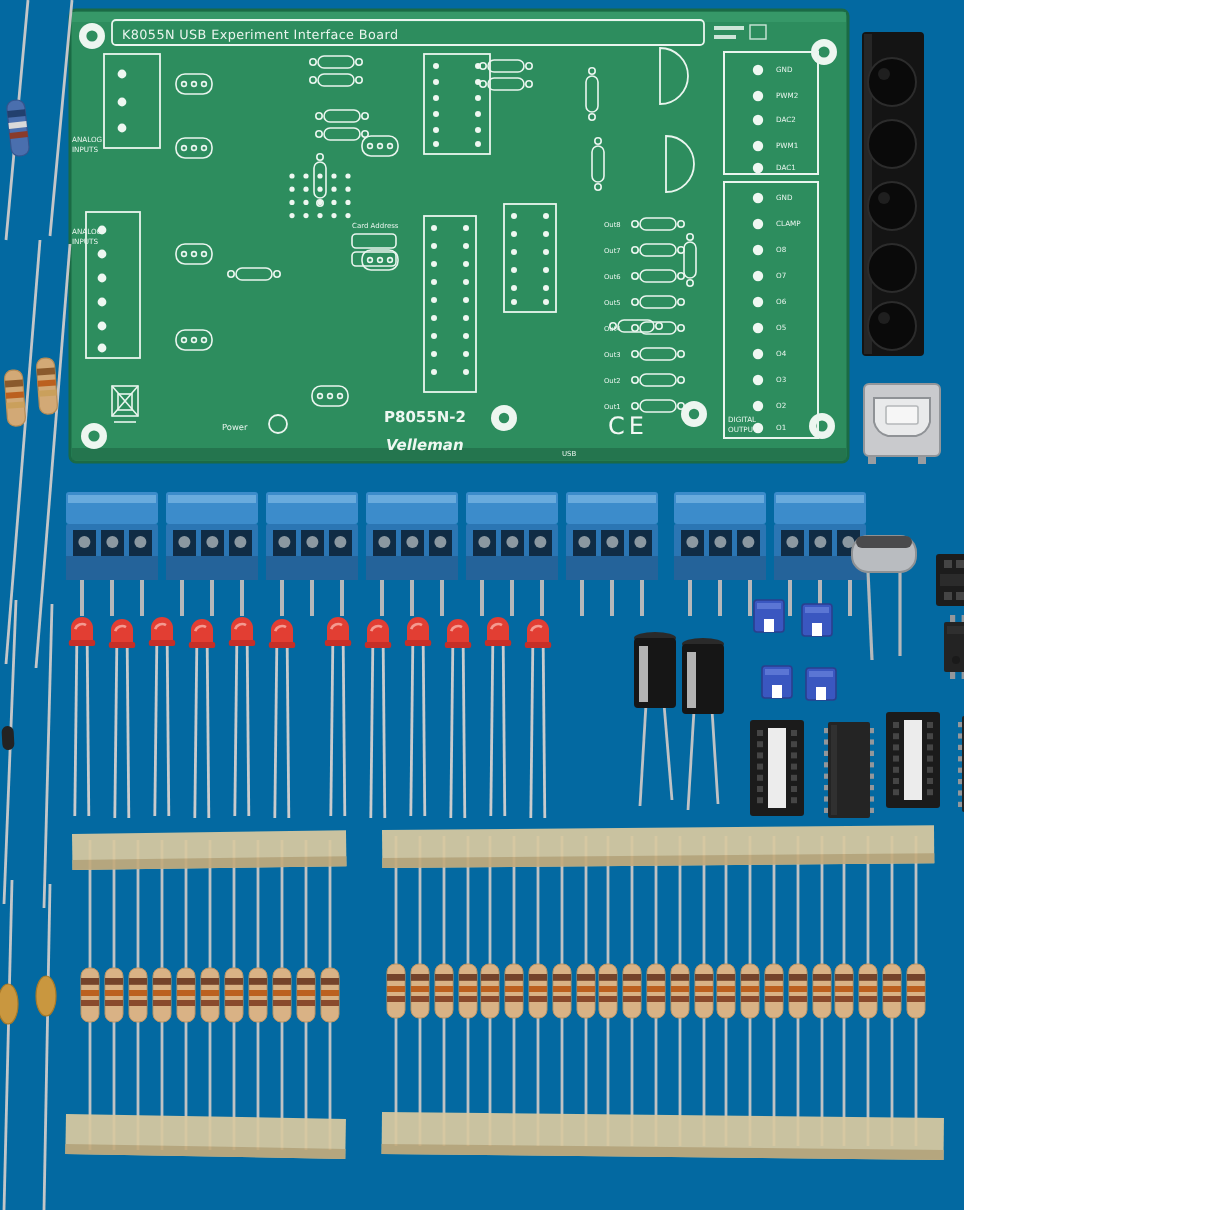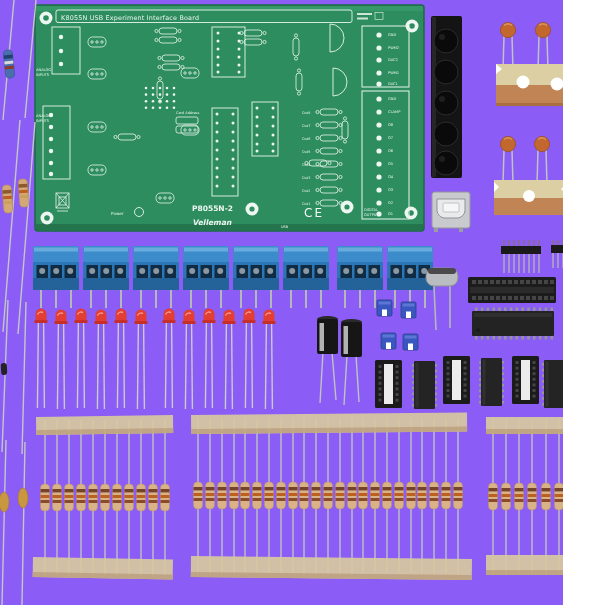--- a/index.html
+++ b/index.html
@@ -1,16 +1,16 @@
 <!DOCTYPE html>
 <html><head>
 <meta charset="utf-8">
 <style>
   html,body{margin:0;padding:0;background:#ffffff;}
-  .canvas{position:relative;width:563px;height:605px;background:#8b5cf6;overflow:hidden;
+  .canvas{position:relative;width:482px;height:605px;background:#0369a1;overflow:hidden;
           font-family:"DejaVu Sans", sans-serif;}
   svg{position:absolute;top:0;left:0;}
   text{font-family:"DejaVu Sans", sans-serif;}
 </style>
 </head>
 <body>
 
 <div class="canvas">
 <svg width="605" height="605" viewBox="0 0 605 605">
 <defs>

